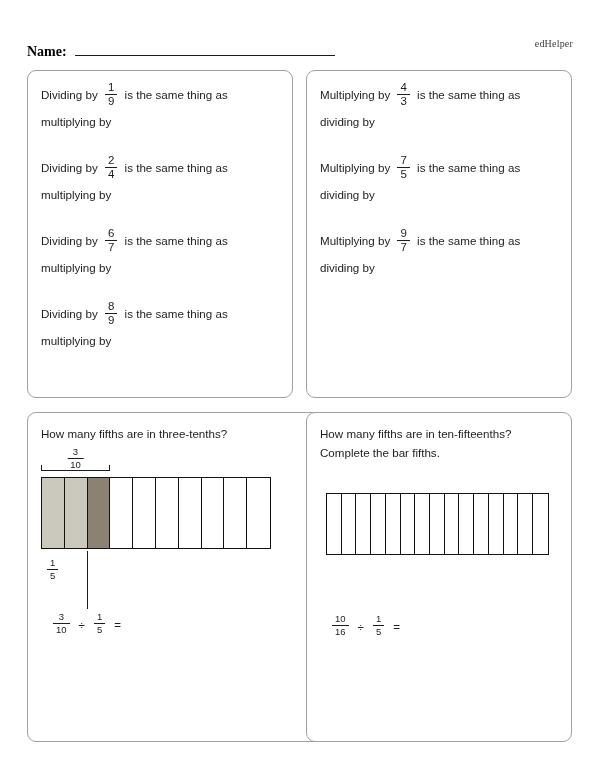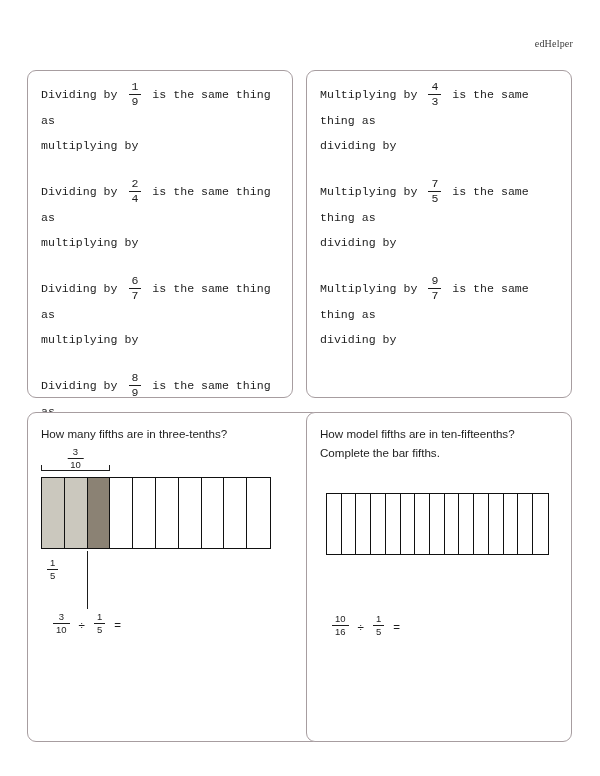--- a/index.html
+++ b/index.html
@@ -67,21 +67,21 @@
   }
 
   
   .stmt {
     font-size: 11.6px;
     line-height: 25px;
     color: #1d1d1d;
     margin-bottom: 21px;
   }
   .stmt:last-child { margin-bottom: 0; }
-  .stmt .ln { display: block; font-family: Liberation Mono, monospace; }
+  .stmt .ln { display: block; }
 
   
   .frac {
     display: inline-flex;
     flex-direction: column;
     align-items: center;
     vertical-align: middle;
     margin: 0 4px;
     position: relative;
     top: -1px;
@@ -152,20 +152,24 @@
     align-items: center;
     font-size: 11.6px;
     color: #1d1d1d;
   }
   .expr .op { margin: 0 5px; }
 </style>
 </head>
 <body>
 
 <div id="header">
+  <div id="name-row">
+    <span id="name-label">Name:</span>
+    <span id="name-line"></span>
+  </div>
   <div id="brand">edHelper</div>
 </div>
 
 <div class="panel" id="panel-tl">
   <div class="panel-inner" id="tl-list">
       <div class="stmt">
         <span class="ln"><span>Dividing by </span><span class="frac">
             <span class="num">1</span>
             <span class="den">9</span>
           </span><span> is the same thing as</span></span>
@@ -269,21 +273,21 @@
           <span class="den">5</span>
         </span>
         <span class="op">=</span>
         <span style="display: inline-block; width: 40px;"></span>
       </div>
   </div>
 </div>
 
 <div class="panel" id="panel-br">
   <div class="panel-inner">
-    <div class="question">How model fifths are in ten-fifteenths?</div>
+    <div class="question">How many fifths are in ten-fifteenths?</div>
     <div class="question">Complete the bar fifths.</div>
 
     <div class="bar" id="br-bar" style="margin-top:31px; margin-left:6px; width:223px; height:62px;">
         <div class="cell" style="width: 6.66667%; background: rgb(255, 255, 255);"></div>
         <div class="cell" style="width: 6.66667%; background: rgb(255, 255, 255);"></div>
         <div class="cell" style="width: 6.66667%; background: rgb(255, 255, 255);"></div>
         <div class="cell" style="width: 6.66667%; background: rgb(255, 255, 255);"></div>
         <div class="cell" style="width: 6.66667%; background: rgb(255, 255, 255);"></div>
         <div class="cell" style="width: 6.66667%; background: rgb(255, 255, 255);"></div>
         <div class="cell" style="width: 6.66667%; background: rgb(255, 255, 255);"></div>

